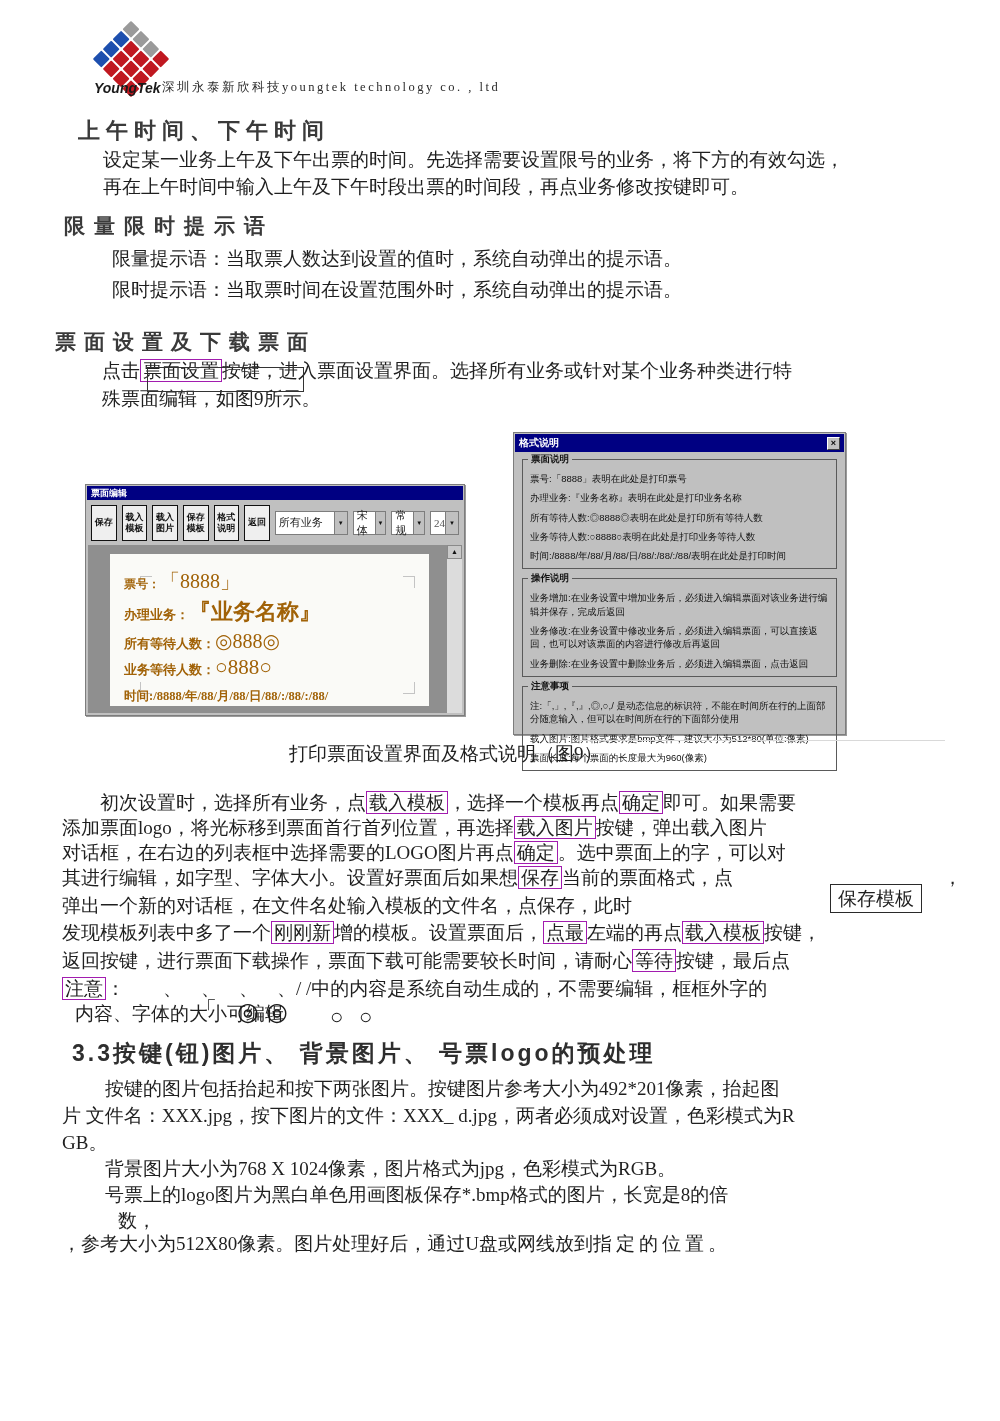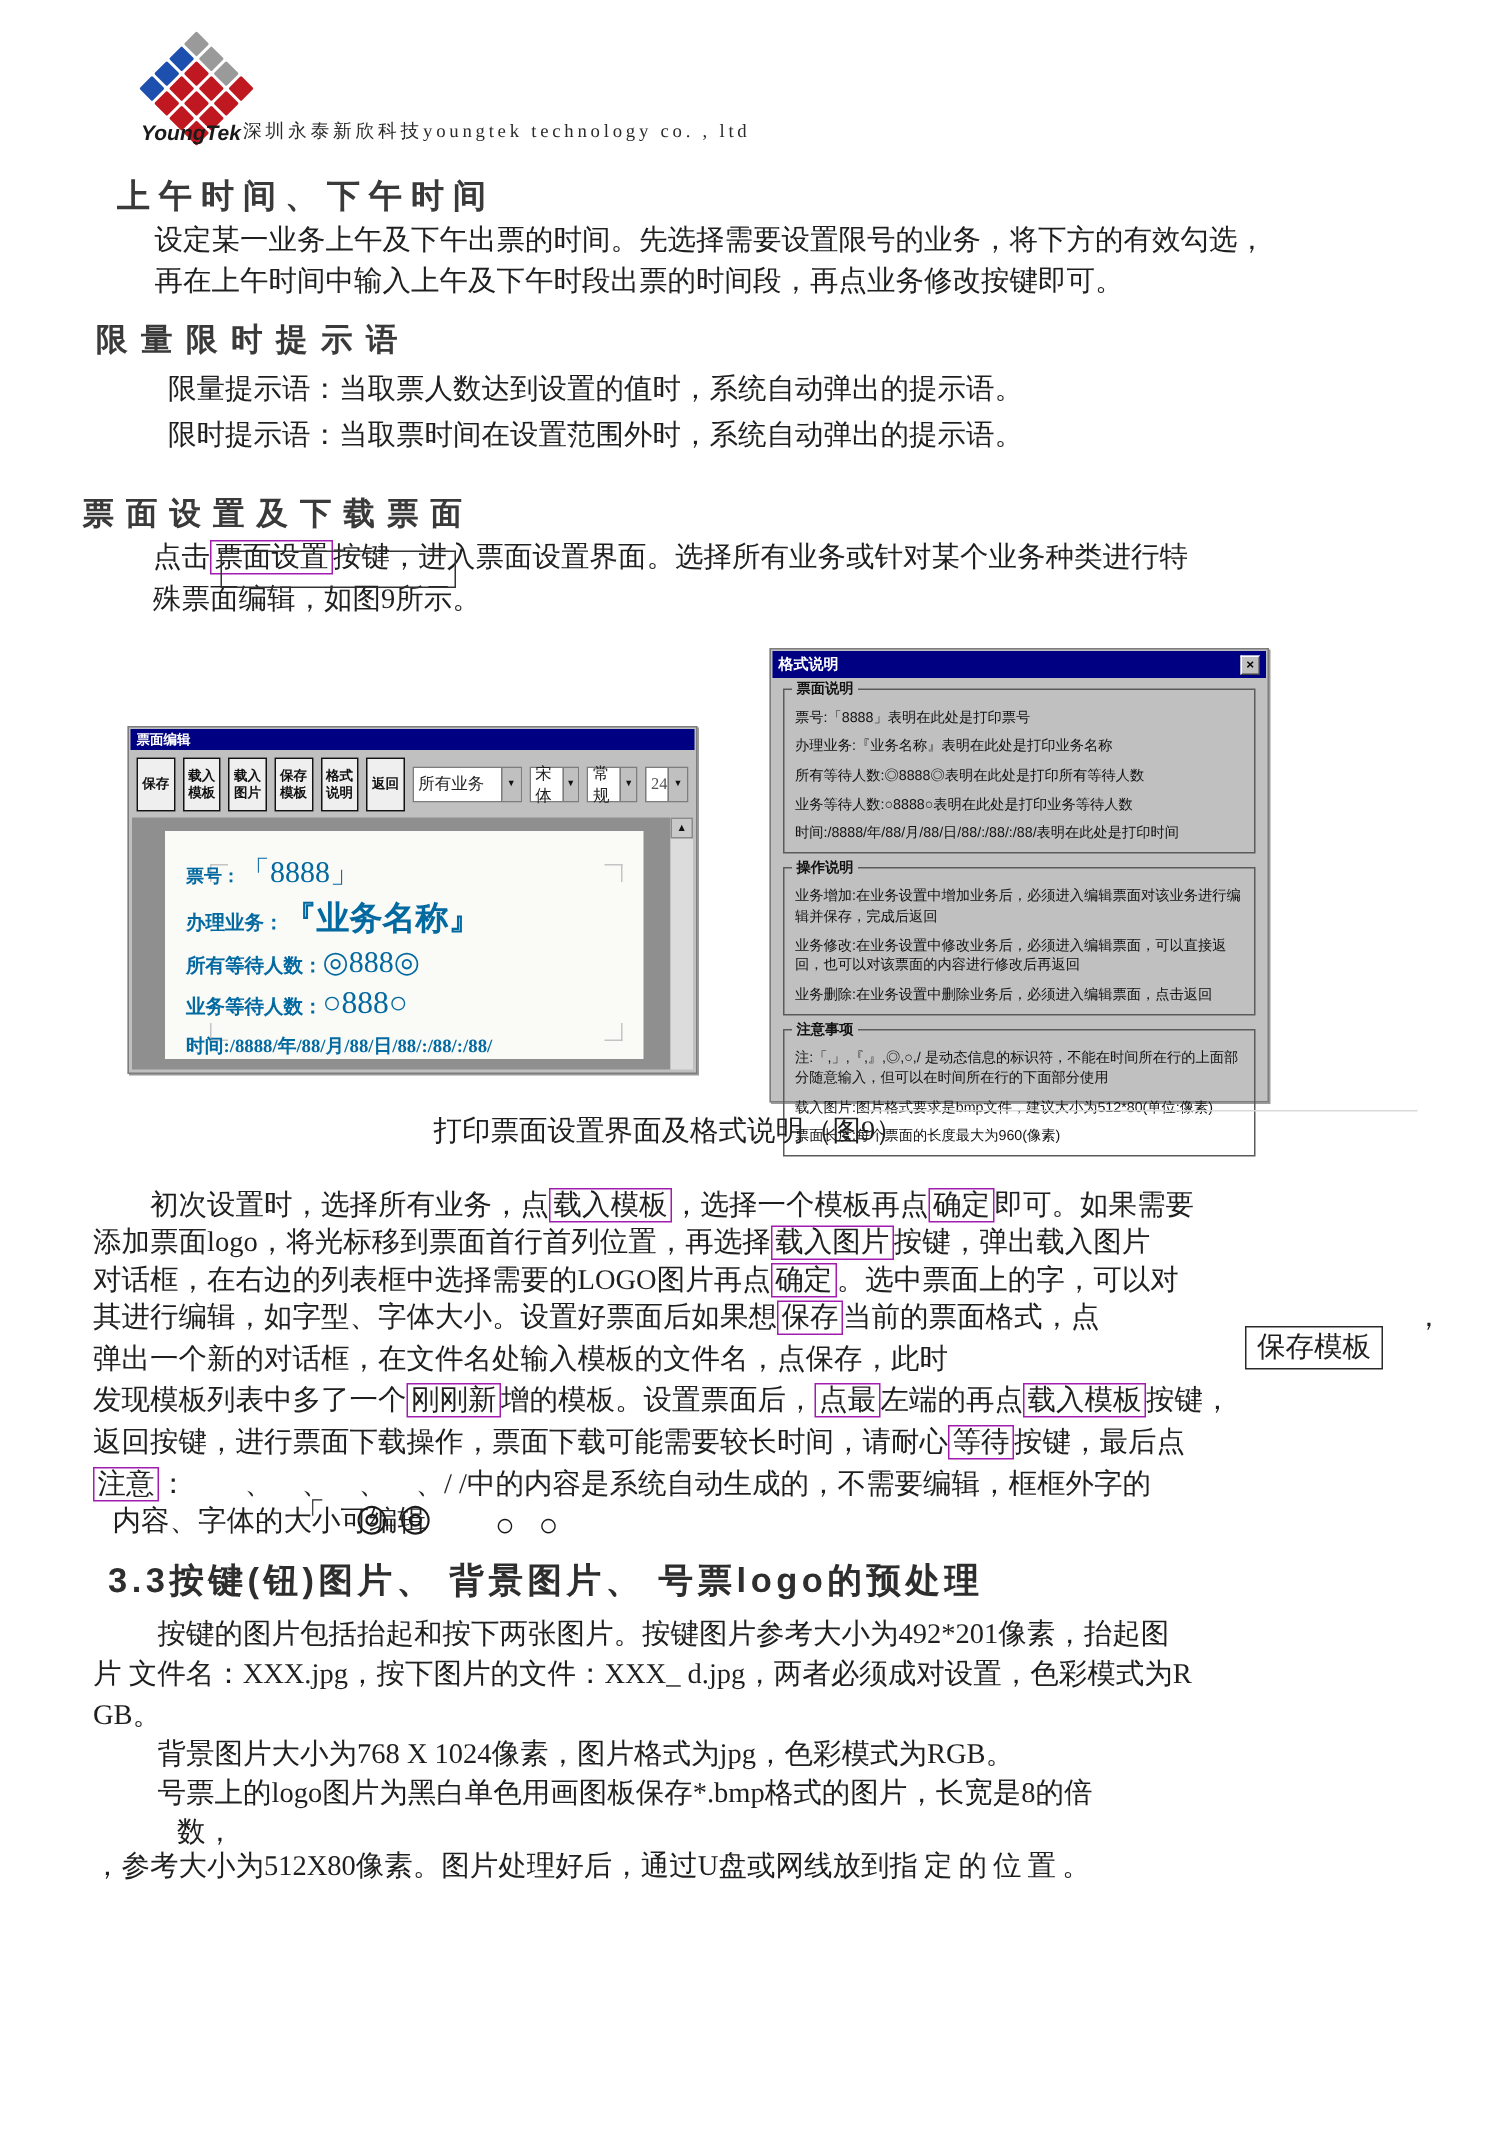--- a/index.html
+++ b/index.html
@@ -44,21 +44,21 @@
   .editor-content { position:absolute; left:2px; top:60px; right:17px; bottom:2px; background:#8f8f8f; }
   .scrolltrack { position:absolute; right:2px; top:60px; bottom:2px; width:15px; background:#dcdcdc; }
   .scroll-up { position:absolute; top:0; left:0; width:15px; height:14px; background:#c9c9c9; border:1px solid #8a8a8a;
     display:flex; align-items:center; justify-content:center; font-size:7px; color:#111; }
   .paper { position:absolute; left:22px; top:9px; width:319px; height:152px; background:#fafaf7; }
   .cropmark { position:absolute; width:12px; height:12px; }
   .cm-tl{ border-left:1px solid #c4c4c4; border-top:1px solid #c4c4c4; left:30px; top:22px; }
   .cm-tr{ border-right:1px solid #c4c4c4; border-top:1px solid #c4c4c4; right:14px; top:22px; }
   .cm-bl{ border-left:1px solid #c4c4c4; border-bottom:1px solid #c4c4c4; left:30px; bottom:12px; }
   .cm-br{ border-right:1px solid #c4c4c4; border-bottom:1px solid #c4c4c4; right:14px; bottom:12px; }
-  .ticket { position:absolute; left:14px; top:14px; color:#0369a1; }
+  .ticket { position:absolute; left:14px; top:14px; color:#a16207; }
   .ticket-row { white-space:nowrap; }
   .t-label { font-weight:bold; }
 
   
   .group { position:relative; border:1px solid #5a5a5a; padding:12px 6px 6px 7px; margin:0 8px; }
   .group-label { position:absolute; top:-7px; left:5px; background:#c0c0c0; padding:0 3px;
     font-family:"Liberation Sans",sans-serif; font-size:9.5px; font-weight:bold; color:#111; }
   .group-line { font-family:"Liberation Sans",sans-serif; font-size:9.5px; color:#111; line-height:1.4; margin-bottom:6px; }
 
   .caption { font-size:19px; white-space:nowrap; }

